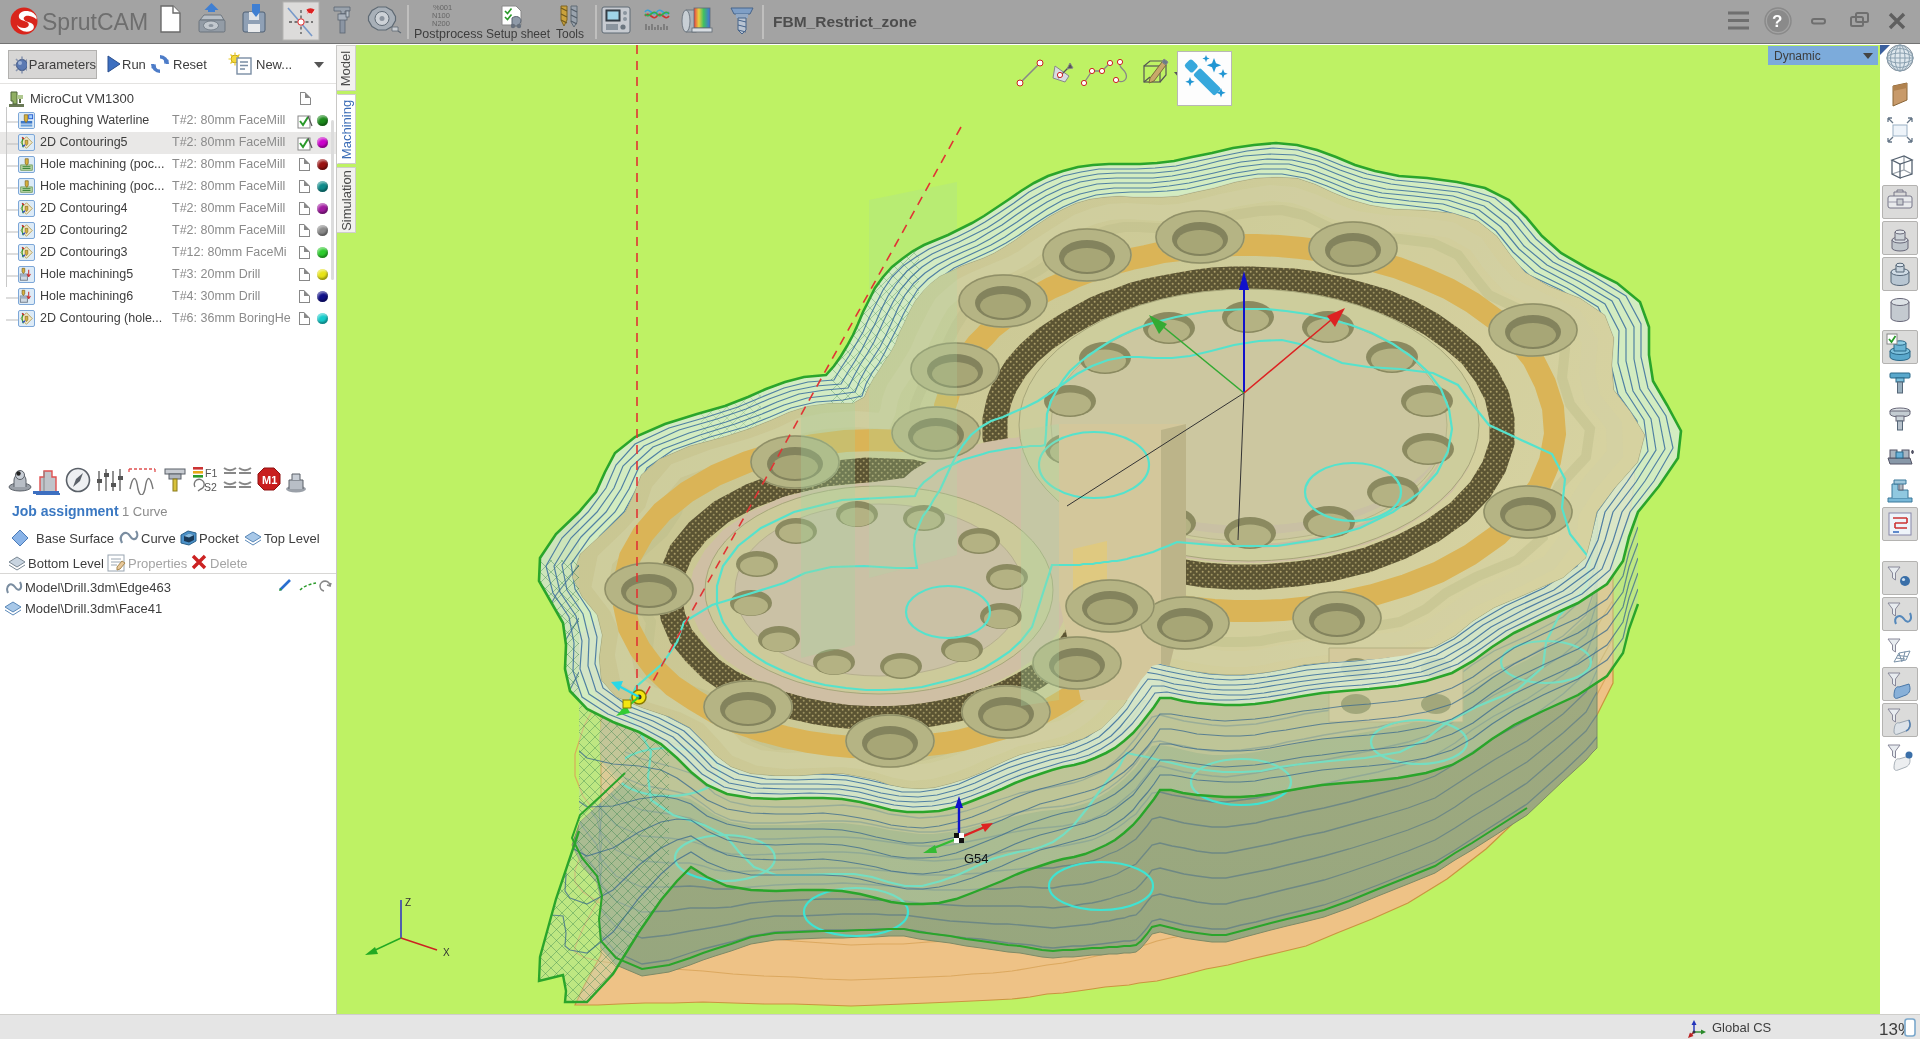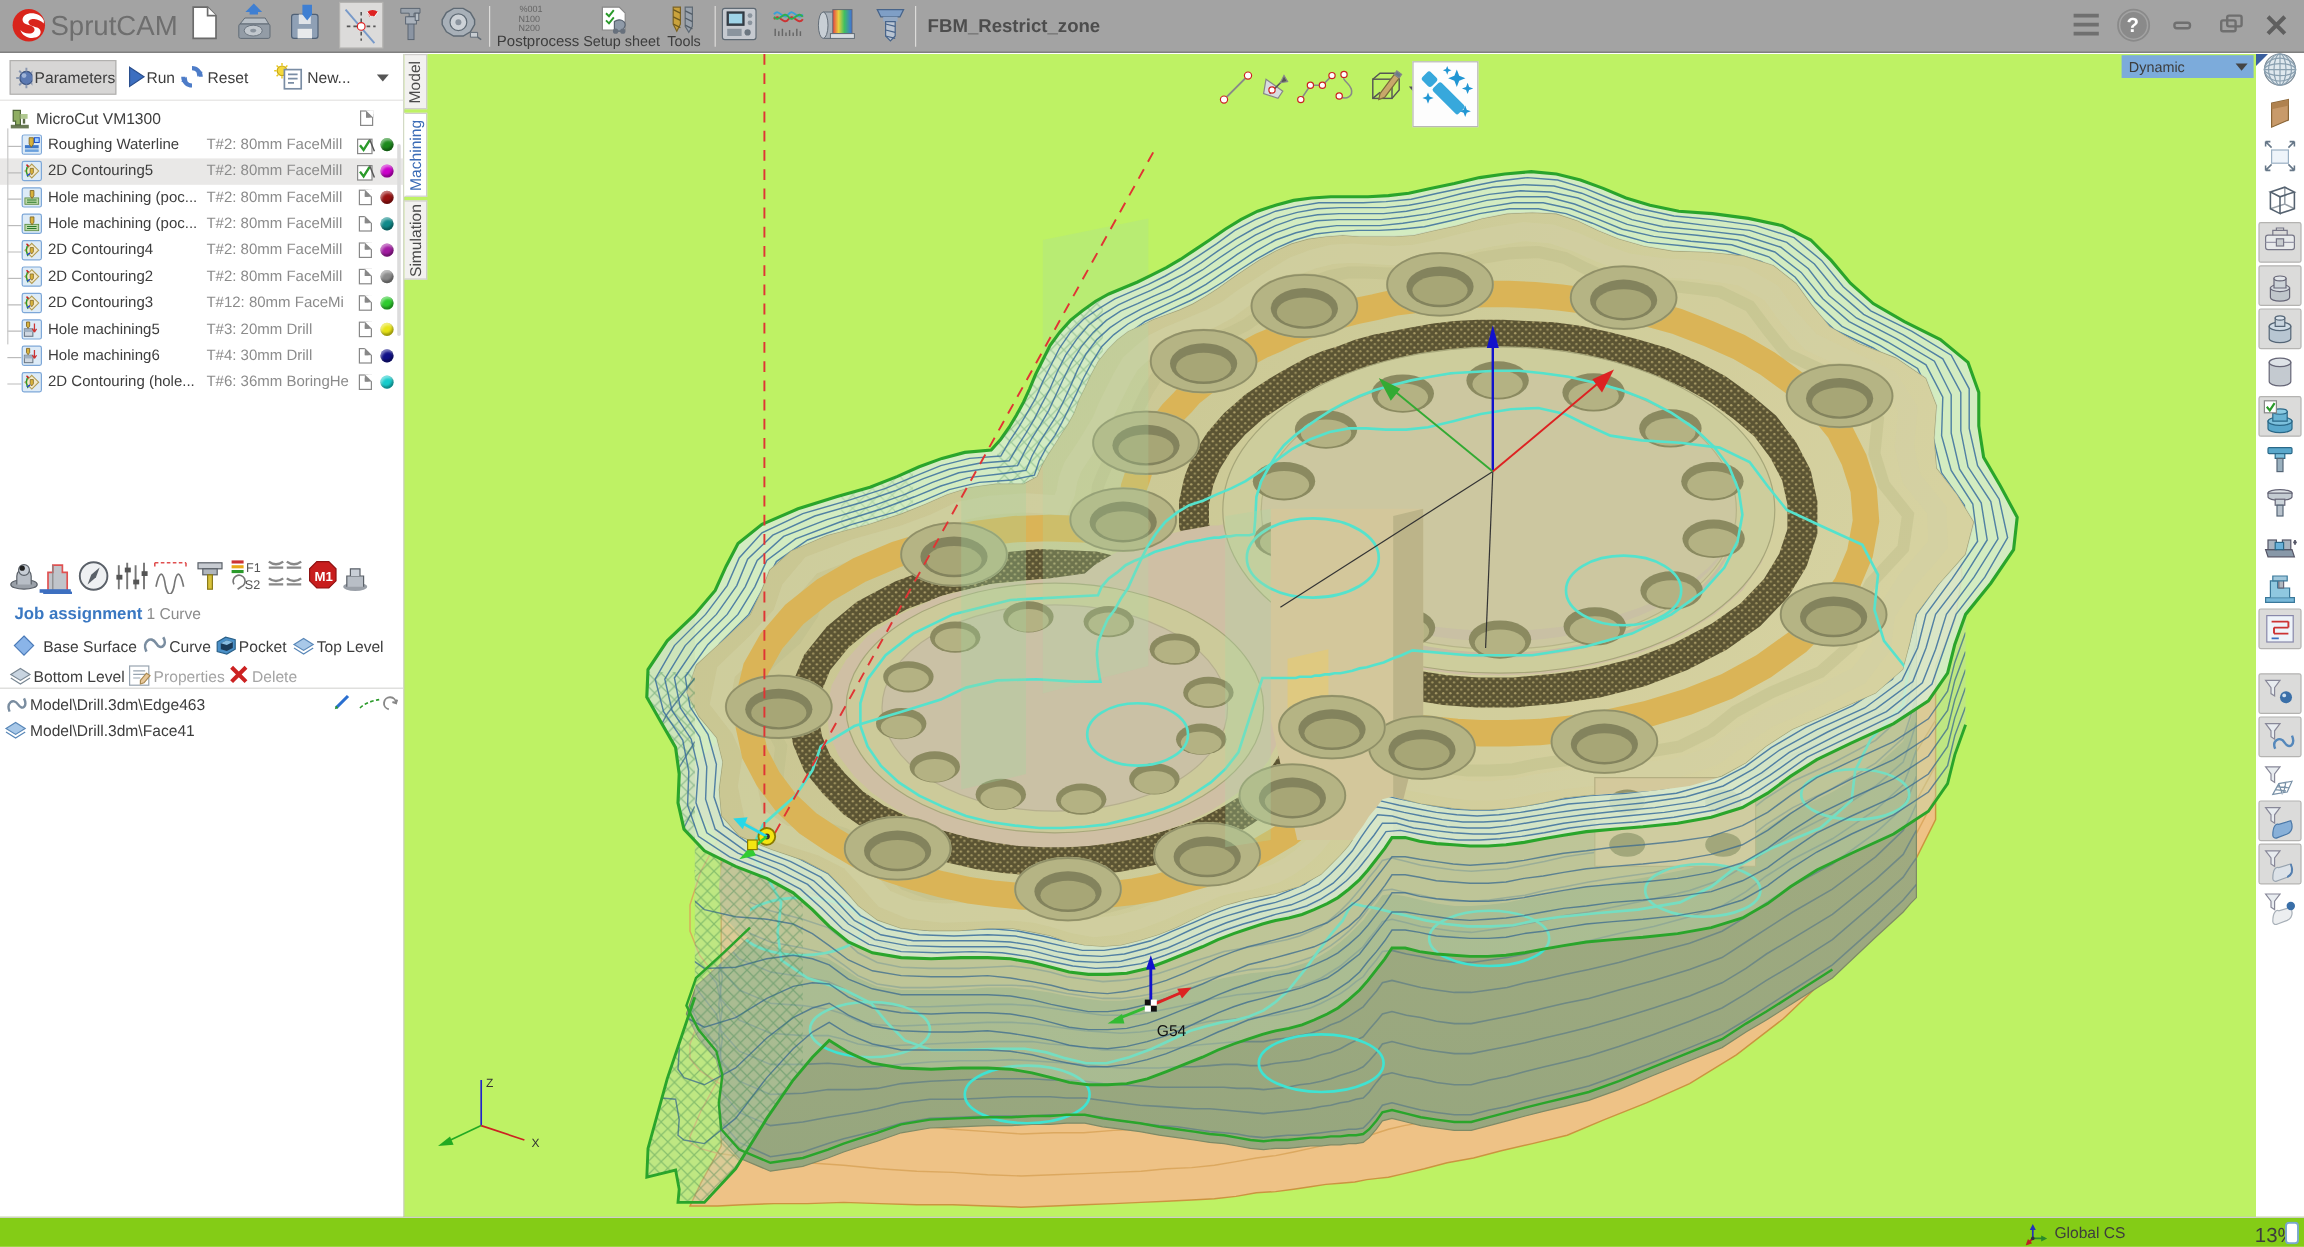--- a/index.html
+++ b/index.html
@@ -1,21 +1,21 @@
 <!DOCTYPE html>
 <html><head><meta charset="utf-8">
 <style>
 *{margin:0;padding:0;box-sizing:border-box}
 html,body{width:1920px;height:1039px;overflow:hidden;background:#fff;font-family:"Liberation Sans",sans-serif}
 .abs{position:absolute}
 #topbar{position:absolute;left:0;top:0;width:1920px;height:44px;background:#a3a3a3;border-bottom:1px solid #737373;z-index:5}
 #leftpanel{position:absolute;left:0;top:45px;width:336px;height:969px;background:#fff;z-index:4}
 #viewport{position:absolute;left:336px;top:45px;width:1544px;height:969px;background:#bef264;border-left:1px solid #c9c8c6;overflow:hidden}
 #righttb{position:absolute;left:1880px;top:45px;width:40px;height:969px;background:#fff}
-#statusbar{position:absolute;left:0;top:1014px;width:1920px;height:25px;background:#84cc16;border-top:1px solid #cfcecb;z-index:6}
+#statusbar{position:absolute;left:0;top:1014px;width:1920px;height:25px;background:#e5e5e5;border-top:1px solid #cfcecb;z-index:6}
 .vtab{position:absolute;left:1px;width:19px;background:#f2f1ef;border:1px solid #cfcecb;border-left:none;color:#4a4a4a;font-size:13px;display:flex;align-items:center;justify-content:center;z-index:3}
 .vtab span{transform:rotate(-90deg);white-space:nowrap;display:block}
 .rbtn{position:absolute;left:2px;width:36px;height:34px;display:flex;align-items:center;justify-content:center}
 .rbtn.on{background:#dbdbda;border:1px solid #b4b3b1;border-radius:2px}
 .treerow{position:absolute;left:0;width:336px;height:22px;font-size:12.5px;color:#3d3d3d}
 .trname{position:absolute;left:40px;top:3px;white-space:nowrap;max-width:130px;overflow:hidden}
 .trtool{position:absolute;left:172px;top:3px;color:#8b8b8b;white-space:nowrap;max-width:122px;overflow:hidden}
 .dot{position:absolute;left:317px;width:11px;height:11px;border-radius:50%;top:5px;box-shadow:inset -1px -2px 2px rgba(0,0,0,.35), inset 1px 2px 2px rgba(255,255,255,.45)}
 .docic{position:absolute;left:299px;width:11px;height:13px;border:1px solid #888;background:#fff;top:4px}
 .docic:before{content:"";position:absolute;right:-1px;top:-1px;border:3px solid #fff;border-left-color:#888;border-bottom-color:#888;border-top-color:#fff;border-right-color:#fff}

